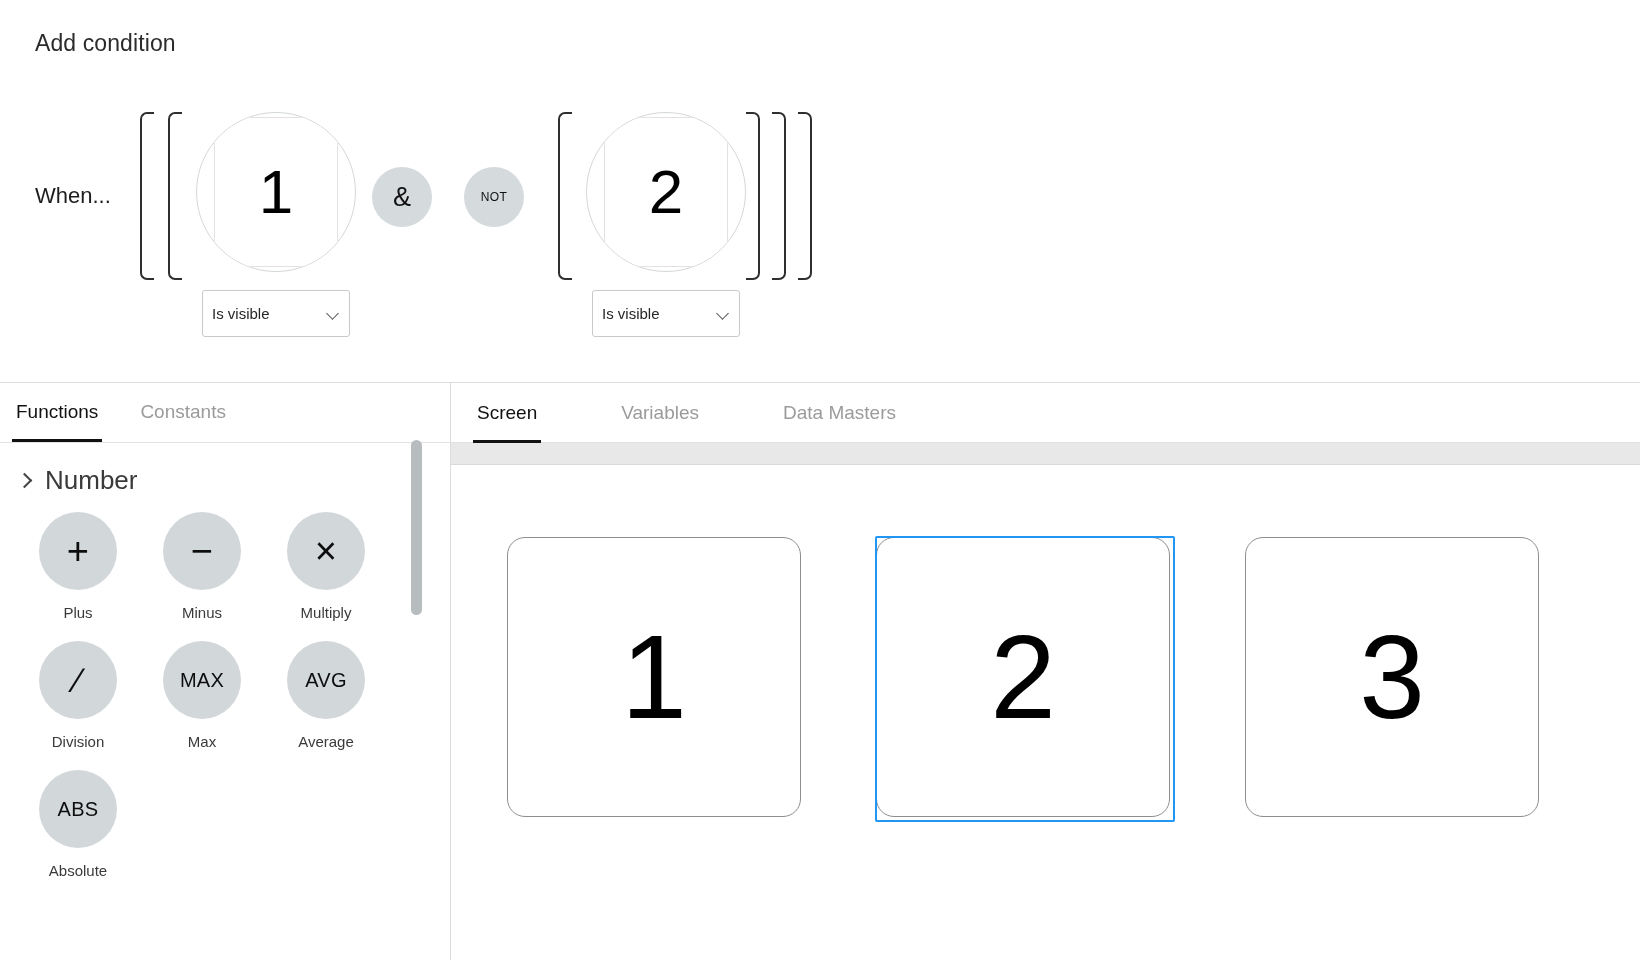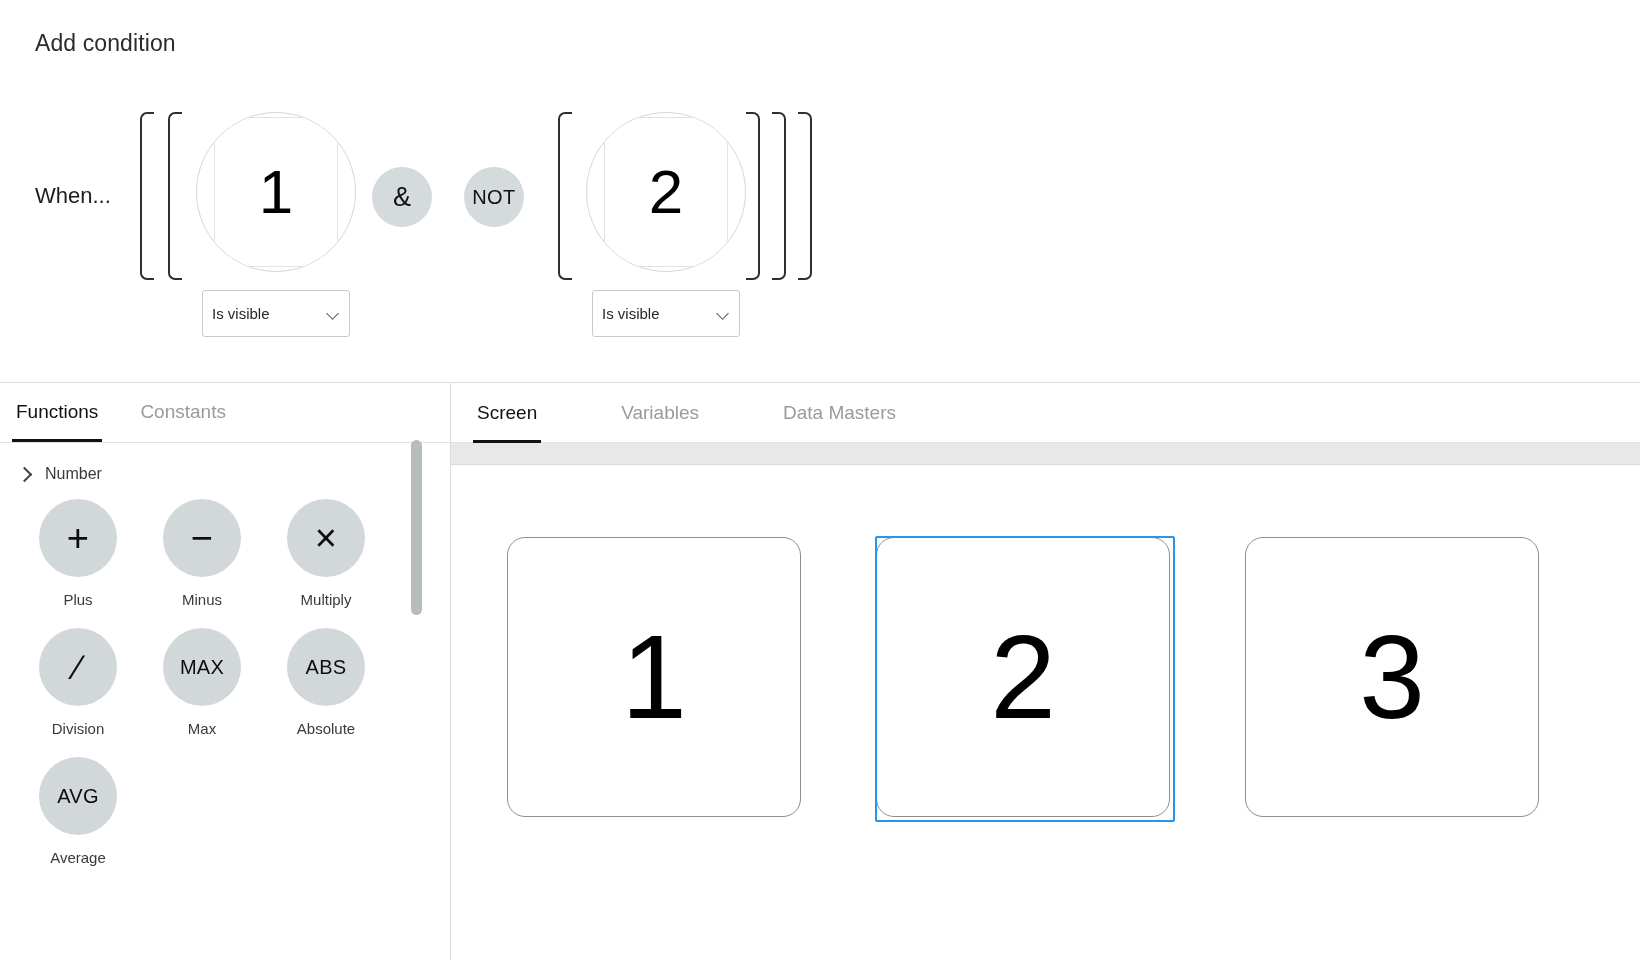--- a/index.html
+++ b/index.html
@@ -66,21 +66,21 @@
     transform: rotate(45deg);
   }
 
   .op-circle {
     width: 60px; height: 60px; border-radius: 50%;
     background: #d5dadd; color: #111;
     display: flex; align-items: center; justify-content: center;
     margin: 55px 16px 0 16px; flex: 0 0 auto;
   }
   .op-circle.amp { font-size: 27px; }
-  .op-circle.not { font-size: 20px; letter-spacing: .4px; }
+  .op-circle.not { font-size: 12px; letter-spacing: .4px; }
 
   .spacer-sm { width: 18px; flex: 0 0 auto; }
 
   
   .lower { position: absolute; left: 0; top: 383px; width: 1640px; height: 577px; display: flex; }
 
   
   .left-panel {
     width: 451px; height: 577px; background: #fff;
     border-right: 1px solid #dcdcdc; position: relative;
@@ -92,21 +92,21 @@
   }
   .tab.active { color: #111; }
   .tab.active::after {
     content: ""; position: absolute; left: 0; right: 0; bottom: 0; height: 3px; background: #111;
   }
   .left-panel .tabbar { padding-left: 12px; align-items: flex-end; }
   .left-panel .tab { margin-right: 34px; }
 
   .group-row {
     display: flex; align-items: center; gap: 14px;
-    padding: 22px 0 4px 18px; font-size: 16px; color: #3a3a3a;
+    padding: 22px 0 4px 18px; font-size: 26px; color: #3a3a3a;
   }
   .chev {
     width: 13px; height: 13px; position: relative; flex: 0 0 auto;
   }
   .chev::before {
     content: ""; position: absolute; left: 1px; top: 1px;
     width: 9px; height: 9px;
     border-right: 2px solid #444; border-top: 2px solid #444;
     transform: rotate(45deg);
   }
@@ -245,26 +245,26 @@
         <div class="fn-item">
           <div class="fn-icon slash">∕</div>
           <div class="fn-label">Division</div>
         </div>
         <div class="fn-item">
           <div class="fn-icon">MAX</div>
           <div class="fn-label">Max</div>
         </div>
 
         <div class="fn-item">
+          <div class="fn-icon">AVG</div>
+          <div class="fn-label">Average</div>
+        </div>
+        <div class="fn-item">
           <div class="fn-icon">ABS</div>
           <div class="fn-label">Absolute</div>
-        </div>
-        <div class="fn-item">
-          <div class="fn-icon">AVG</div>
-          <div class="fn-label">Average</div>
         </div>
       </div>
 
       <div class="scrollbar-track">
         <div class="scrollbar-thumb"></div>
       </div>
     </aside>
 
     <section class="right-panel">
       <nav class="tabbar">

